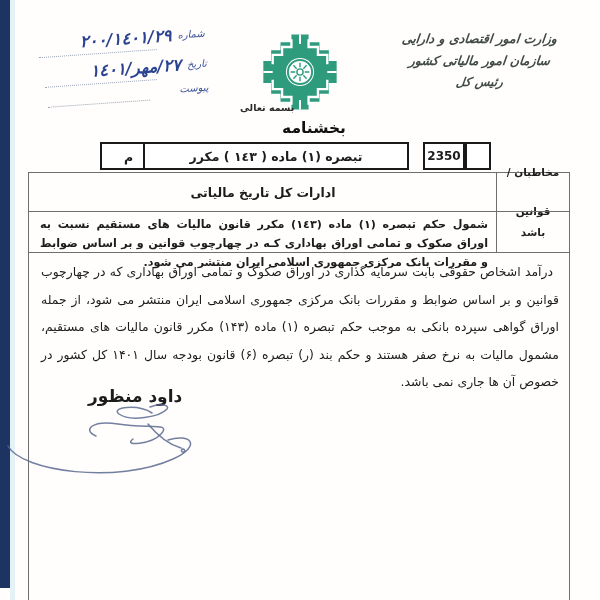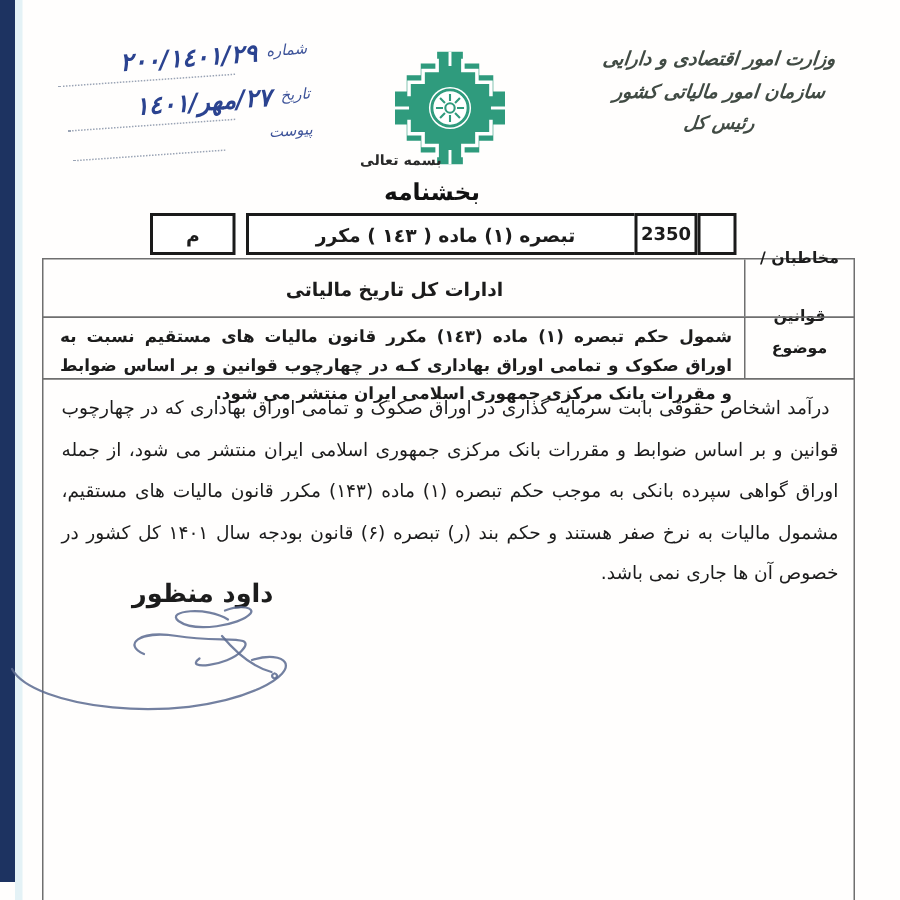--- a/index.html
+++ b/index.html
@@ -44,29 +44,29 @@
   .row-attach{top:66px;}
   .dotline{position:absolute;border-bottom:1.5px dotted #9aa4b5;height:0;}
   .dl1{left:18px;top:30px;width:118px;}
   .dl2{left:22px;top:60px;width:112px;}
   .dl3{left:24px;top:80px;width:102px;}
 
   
   .logo{position:absolute;left:258px;top:33px;width:84px;height:78px;}
   .besmeleh{position:absolute;left:240px;top:102px;width:120px;text-align:left;
     font-size:9.5px;font-weight:bold;color:#2a2a2a;}
-  .doctype{position:absolute;left:226px;top:119px;width:124px;text-align:center;
+  .doctype{position:absolute;left:252px;top:119px;width:124px;text-align:center;
     font-size:15.5px;font-weight:bold;letter-spacing:.5px;color:#111;}
 
   
   .hbox{position:absolute;top:142px;height:28px;border:2px solid var(--borderThick);
     box-sizing:border-box;display:flex;align-items:center;justify-content:center;
     font-weight:bold;font-size:12.5px;background:#fff;direction:rtl;}
   .box-class{left:100px;width:57px;}
-  .box-ref{left:164px;width:266px;}
+  .box-ref{left:143px;width:266px;}
   .box-year{left:423px;width:42px;font-size:12px;}
   .box-empty{left:465px;width:26px;}
 
   
   .trow{position:absolute;left:28px;width:542px;border:1px solid var(--borderThin);
     box-sizing:border-box;background:transparent;}
   .row-audience{top:172px;height:40px;}
   .row-subject{top:211px;height:42px;}
   .label-cell{position:absolute;right:0;top:0;bottom:0;width:72px;
     border-left:1px solid var(--borderThin);display:flex;flex-direction:column;
@@ -154,21 +154,21 @@
       <span>مخاطبان /</span>
       <span>قوانین</span>
     </div>
     <div class="content-cell">
       <div class="audience-value">ادارات کل تاریخ مالیاتی</div>
     </div>
   </div>
 
   <div class="trow row-subject">
     <div class="label-cell">
-      <span>موضوع</span>
+      <span>باشد</span>
     </div>
     <div class="content-cell">
       <div class="subject-text">شمول حکم تبصره (١) ماده (١٤٣) مکرر قانون مالیات های مستقیم نسبت به اوراق صکوک و تمامی اوراق بهاداری کـه در چهارچوب قوانین و بر اساس ضوابط و مقررات بانک مرکزی جمهوری اسلامی ایران منتشر می شود.</div>
     </div>
   </div>
 
   <div class="body-box">
     <p class="body-text">درآمد اشخاص حقوقی بابت سرمایه گذاری در اوراق صکوک و تمامی اوراق بهاداری که در چهارچوب قوانین و بر اساس ضوابط و مقررات بانک مرکزی جمهوری اسلامی ایران منتشر می شود، از جمله اوراق گواهی سپرده بانکی به موجب حکم تبصره (۱) ماده (۱۴۳) مکرر قانون مالیات های مستقیم، مشمول مالیات به نرخ صفر هستند و حکم بند (ر) تبصره (۶) قانون بودجه سال ۱۴۰۱ کل کشور در خصوص آن ها جاری نمی باشد.</p>
   </div>
 

